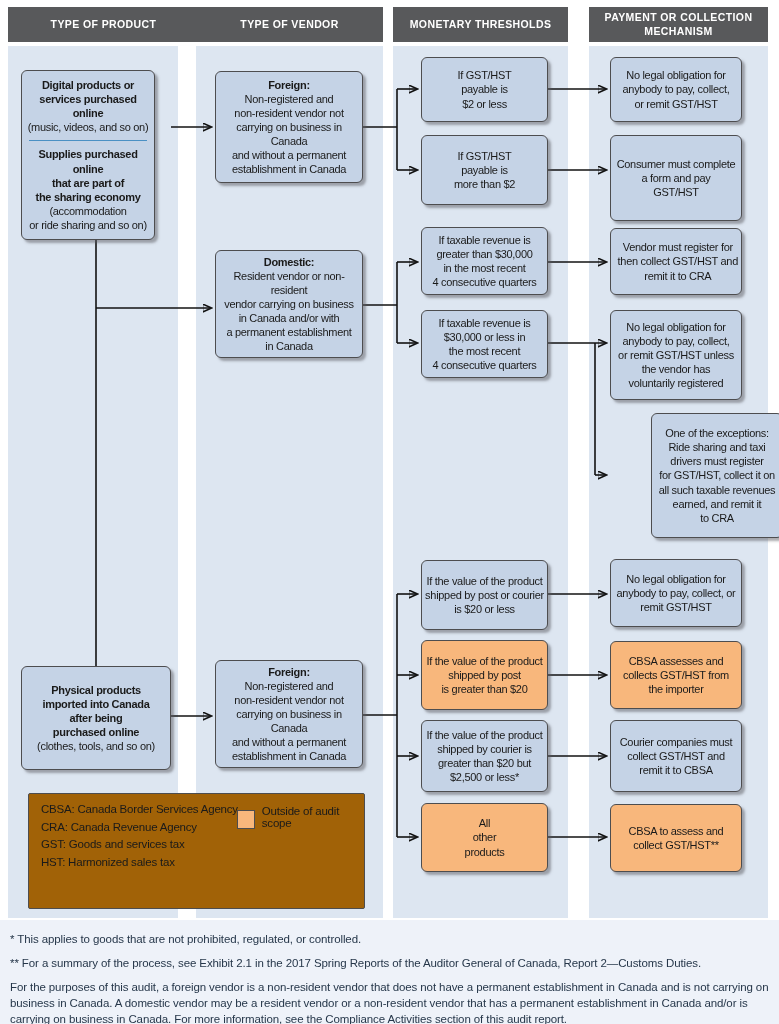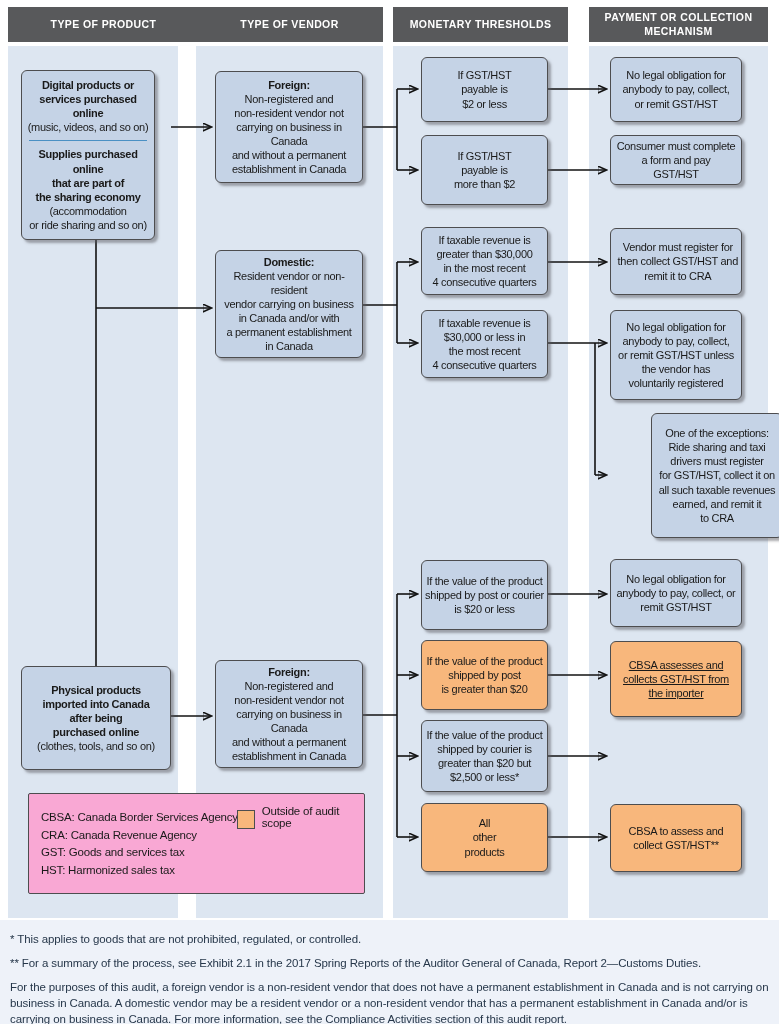--- a/index.html
+++ b/index.html
@@ -29,23 +29,23 @@
     text-align:center;font-size:11px;line-height:1.28;letter-spacing:-.3px;
     padding:4px 3px;box-sizing:border-box;white-space:pre-line;
   }
   .fbox.orange{background:#f8b77c;}
   .fbox .bt{font-weight:bold;}
   .fbox .nt{font-weight:normal;}
   .divider{width:118px;height:0;border-top:1.6px solid #4a90c4;margin:6px 0;}
   svg.connectors{position:absolute;left:0;top:0;pointer-events:none;}
   svg.connectors path{stroke:#121212;stroke-width:1.6;fill:none;}
   .legendbox{
-    position:absolute;left:28px;top:793px;width:337px;height:101px;
-    background:#f9a8d4;border:1.6px solid #4d4d4f;border-radius:2px;
-    box-sizing:border-box;padding:17px 12px;font-size:11.5px;letter-spacing:-.2px;
+    position:absolute;left:28px;top:793px;width:337px;height:116px;
+    background:#a16207;border:1.6px solid #4d4d4f;border-radius:2px;
+    box-sizing:border-box;padding:9px 12px;font-size:11.5px;letter-spacing:-.2px;
   }
   .legendbox .li{margin-bottom:5.5px;}
   .legend-swatch-row{position:absolute;left:208px;top:11px;display:flex;align-items:flex-end;gap:7px;}
   .legend-swatch{width:17px;height:17px;background:#f8b77c;border:1.2px solid #4d4d4f;}
   .footer{position:absolute;left:0;top:920px;width:779px;height:104px;background:#eef2f9;}
   .fn{
     position:absolute;left:10px;color:#26374a;font-size:11.5px;line-height:1.4;
     letter-spacing:-.1px;width:762px;
   }
   .fn.f1{top:931px;}
@@ -184,44 +184,47 @@
 shipped by courier is
 greater than $20 but
 $2,500 or less*</span></div>
   <div class="fbox orange" style="left:421px;top:803px;width:127px;height:69px;"><span>All
 other
 products</span></div>
 
   <div class="fbox" style="left:610px;top:57px;width:132px;height:65px;"><span>No legal obligation for
 anybody to pay, collect,
 or remit GST/HST</span></div>
-  <div class="fbox" style="left:610px;top:135px;width:132px;height:50px;"><span>Consumer must complete
+  <div class="fbox" style="left:610px;top:135px;width:132px;height:86px;"><span>Consumer must complete
 a form and pay
 GST/HST</span></div>
   <div class="fbox" style="left:610px;top:228px;width:132px;height:67px;align-items:flex-end;"><span>Vendor must register for
 then collect GST/HST and
 remit it to CRA</span></div>
   <div class="fbox" style="left:610px;top:310px;width:132px;height:90px;"><span>No legal obligation for
 anybody to pay, collect,
 or remit GST/HST unless
 the vendor has
 voluntarily registered</span></div>
   <div class="fbox" style="left:610px;top:413px;width:132px;height:125px;margin-left:41px;"><span>One of the exceptions:
 Ride sharing and taxi
 drivers must register
 for GST/HST, collect it on
 all such taxable revenues
 earned, and remit it
 to CRA</span></div>
   <div class="fbox" style="left:610px;top:559px;width:132px;height:68px;"><span>No legal obligation for
 anybody to pay, collect, or
 remit GST/HST</span></div>
-  <div class="fbox orange" style="left:610px;top:641px;width:132px;height:76px;text-decoration:underline;"><span>CBSA assesses and
+  <div class="fbox orange" style="left:610px;top:641px;width:132px;height:68px;"><span>CBSA assesses and
 collects GST/HST from
 the importer</span></div>
+  <div class="fbox" style="left:610px;top:720px;width:132px;height:72px;"><span>Courier companies must
+collect GST/HST and
+remit it to CBSA</span></div>
   <div class="fbox orange" style="left:610px;top:804px;width:132px;height:68px;"><span>CBSA to assess and
 collect GST/HST**</span></div>
 
   <div class="legendbox">
     <div class="li">CBSA: Canada Border Services Agency</div>
     <div class="li">CRA: Canada Revenue Agency</div>
     <div class="li">GST: Goods and services tax</div>
     <div class="li">HST: Harmonized sales tax</div>
     <div class="legend-swatch-row">
       <span class="legend-swatch"></span>

